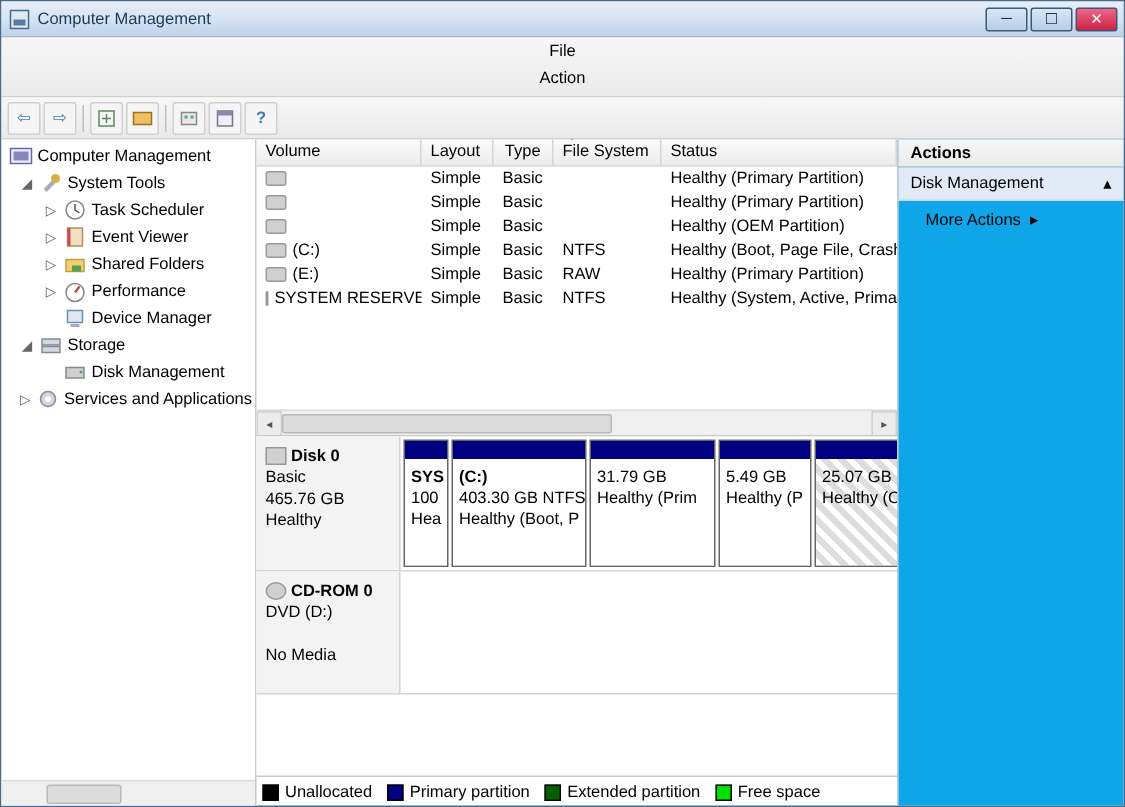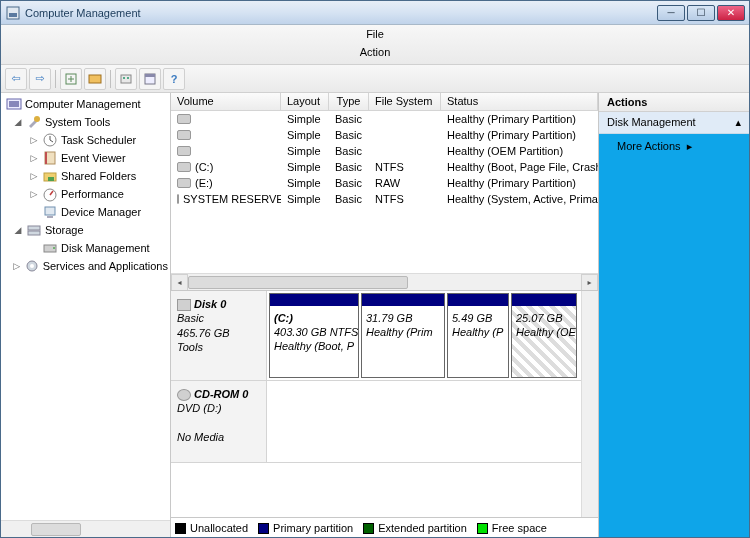--- a/index.html
+++ b/index.html
@@ -40,21 +40,21 @@
   .vl-row { display: flex; height: 16px; }
   .vl-row .cell { padding: 1px 6px; overflow: hidden; white-space: nowrap; display: flex; align-items: center; }
   .vl-row .vicon { width: 14px; height: 10px; background: #d0d0d0; border: 1px solid #999; border-radius: 2px; margin-right: 4px; }
   .vl-hsb { height: 17px; background: #f0f0f0; border-top: 1px solid #dcdcdc; position: relative; }
   .vl-hsb .larrow, .vl-hsb .rarrow { position: absolute; top: 0; width: 17px; height: 17px; background: #ececec; border: 1px solid #d0d0d0; display: flex; align-items: center; justify-content: center; font-size: 8px; color: #555; }
   .vl-hsb .larrow { left: 0; }
   .vl-hsb .rarrow { right: 0; }
   .vl-hsb .track { position: absolute; left: 17px; right: 17px; top: 2px; height: 13px; }
   .vl-hsb .thumb { position: absolute; left: 0; width: 220px; height: 13px; background: #dcdcdc; border: 1px solid #b8b8b8; border-radius: 2px; }
   .disk-map { flex: 1; display: flex; flex-direction: column; min-height: 0; }
-  .disk-rows { flex: 1; overflow: hidden; background: #fff; font-style: italic; }
+  .disk-rows { flex: 1; overflow: hidden; background: #fff; }
   .disk-row { display: flex; border-bottom: 1px solid #d4d4d4; height: 90px; }
   .disk-label { width: 96px; background: #f3f3f3; border-right: 1px solid #d4d4d4; padding: 6px; line-height: 1.3; }
   .disk-label .dicon { width: 14px; height: 12px; background: #d0d0d0; border: 1px solid #999; display: inline-block; margin-right: 3px; vertical-align: middle; }
   .disk-parts { flex: 1; display: flex; padding: 2px; gap: 2px; }
   .part { border: 1px solid #666; display: flex; flex-direction: column; overflow: hidden; }
   .part .bar { height: 12px; background: #000080; }
   .part.hatched .body { background: repeating-linear-gradient(45deg, #fff, #fff 4px, #ddd 4px, #ddd 8px); }
   .part .body { flex: 1; padding: 6px 4px; line-height: 1.25; overflow: hidden; background: #fff; white-space: nowrap; }
   .disk-vsb { width: 17px; background: #f0f0f0; border-left: 1px solid #dcdcdc; }
   .legend { height: 20px; border-top: 1px solid #c8c8c8; display: flex; align-items: center; padding: 0 4px; gap: 2px; }
@@ -313,23 +313,27 @@
       </div>
 
       <div class="disk-map">
         <div class="disk-rows" style="display:flex">
           <div style="flex:1">
             <div class="disk-row">
               <div class="disk-label">
                 <span class="dicon"></span><b>Disk 0</b><br>
                 <span>Basic</span><br>
                 <span>465.76 GB</span><br>
-                <span>Tools</span>
+                <span>Healthy</span>
               </div>
               <div class="disk-parts" id="disk0-parts">
+                  <div class="part" style="width: 30px;">
+                    <div class="bar"></div>
+                    <div class="body"><b>SYS</b><br>100<br>Hea</div>
+                  </div>
                   <div class="part" style="width: 90px;">
                     <div class="bar"></div>
                     <div class="body"><b>(C:)</b><br>403.30 GB NTFS<br>Healthy (Boot, P</div>
                   </div>
                   <div class="part" style="width: 84px;">
                     <div class="bar"></div>
                     <div class="body">31.79 GB<br>Healthy (Prim</div>
                   </div>
                   <div class="part" style="width: 62px;">
                     <div class="bar"></div>

